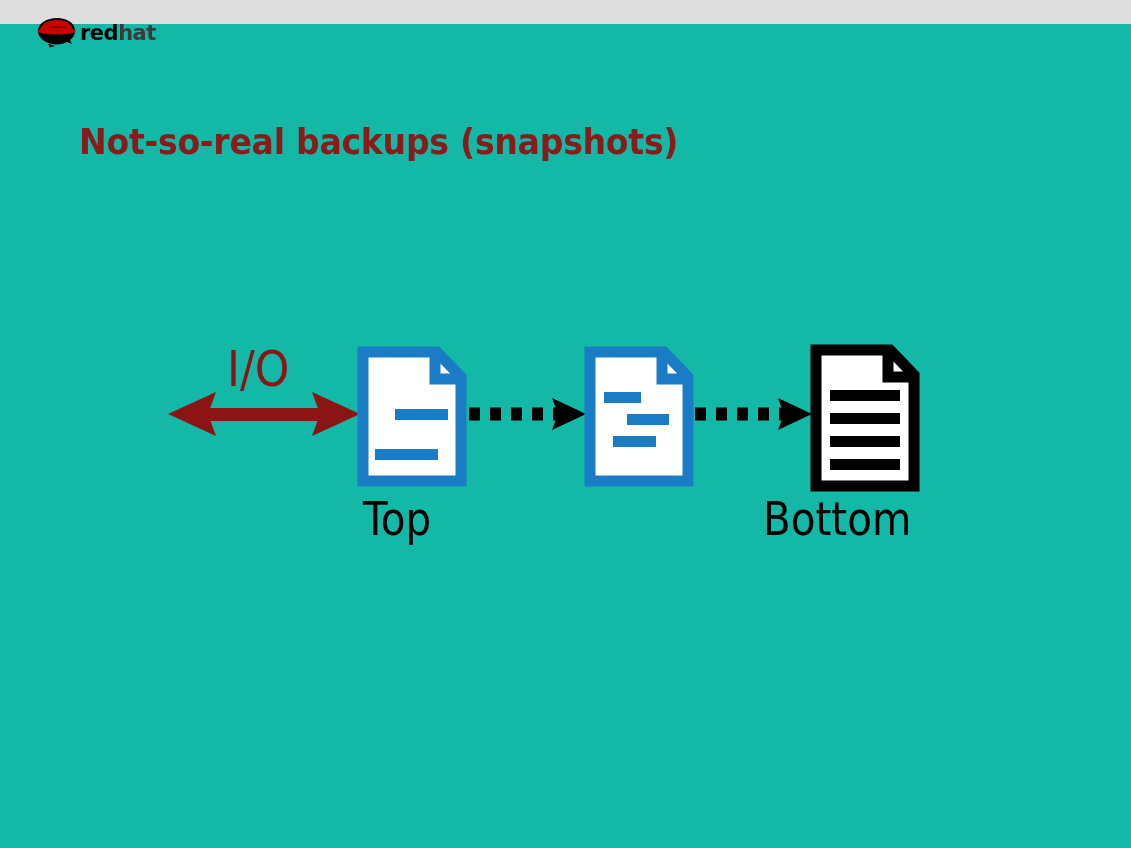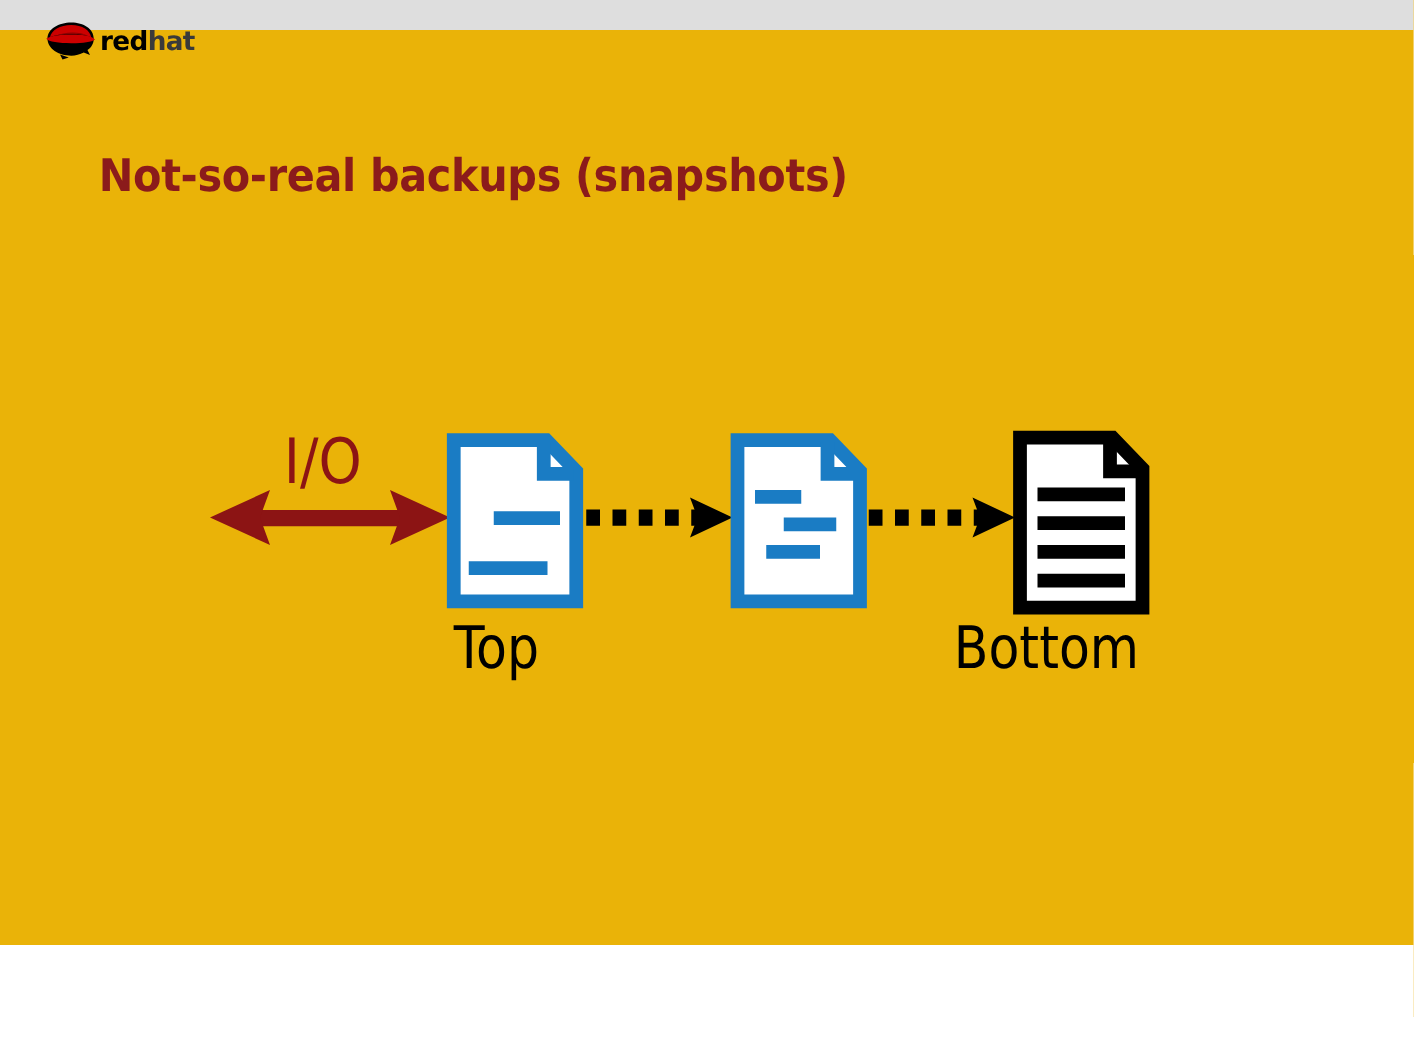--- a/index.html
+++ b/index.html
@@ -8,22 +8,22 @@
     padding: 0;
     background: #ffffff;
   }
   body {
     font-family: "Liberation Sans", sans-serif;
   }
 
   #slide {
     position: relative;
     width: 1131px;
-    height: 756px;
-    background: #eab308;
+    height: 848px;
+    background: #14b8a6;
     overflow: hidden;
   }
 
   
   #top-band {
     position: absolute;
     left: 0;
     top: 0;
     width: 1131px;
     height: 24px;

